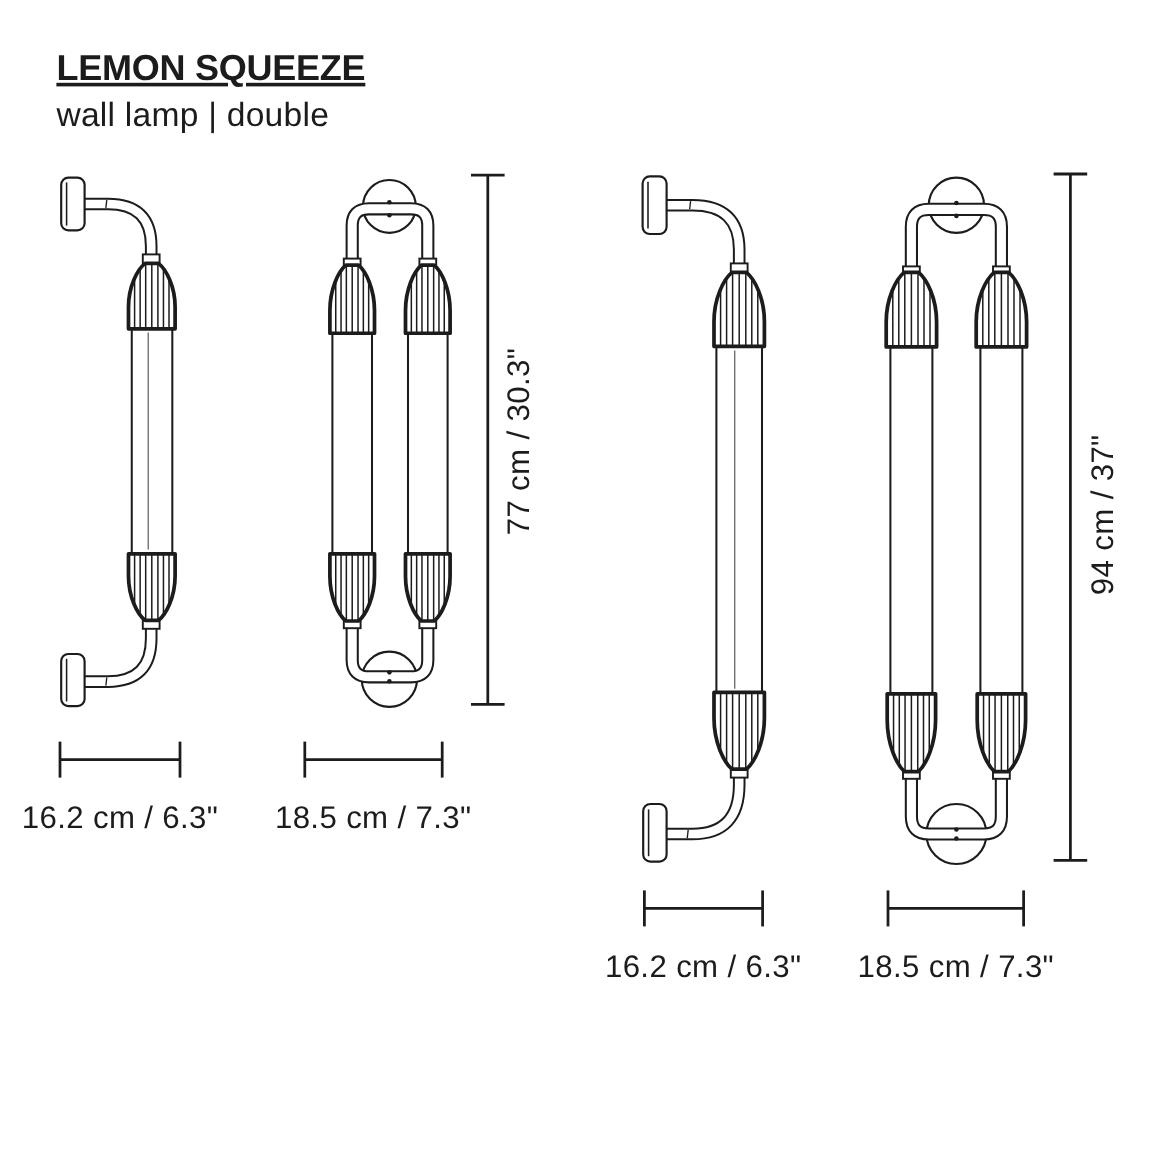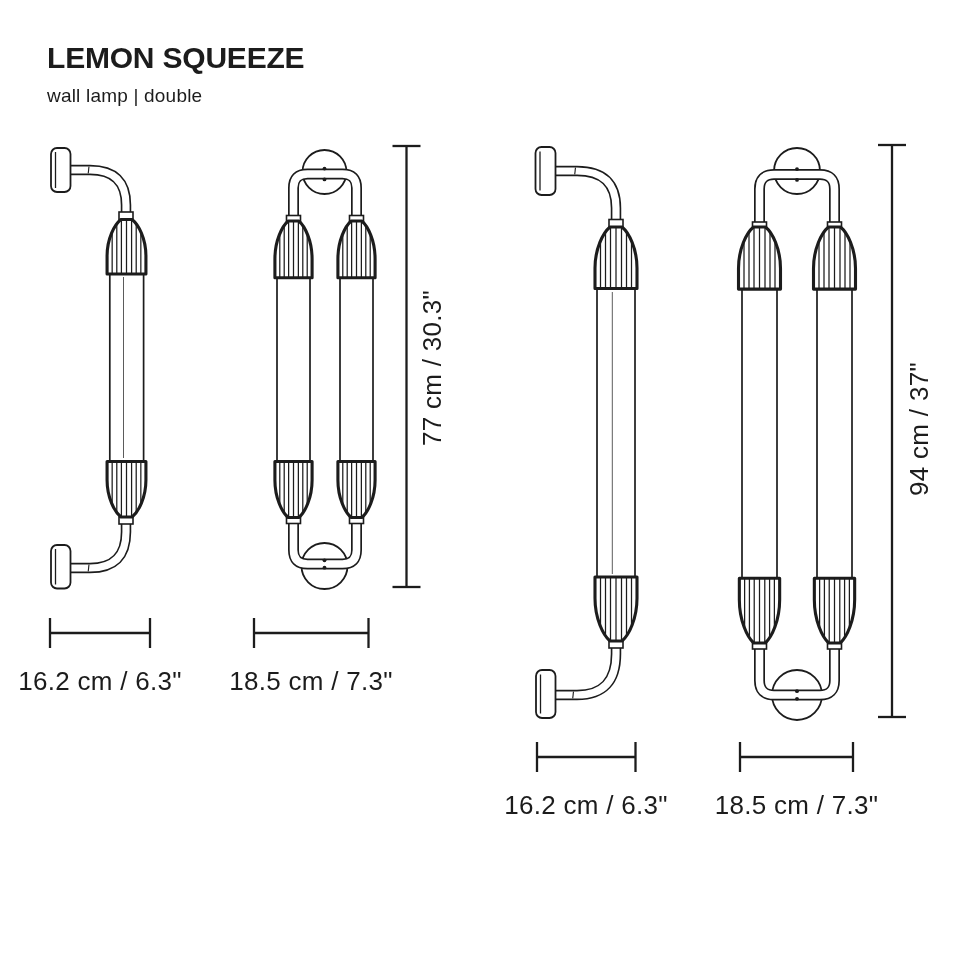--- a/index.html
+++ b/index.html
@@ -1,21 +1,21 @@
 <!DOCTYPE html>
 <html><head>
 <meta charset="utf-8">
 <style>
   html,body{margin:0;padding:0;background:#ffffff;}
   .page{position:relative;width:960px;height:960px;background:#ffffff;overflow:hidden;
         font-family:"Liberation Sans",sans-serif;color:#1c1c1c;}
   .title-block{position:absolute;left:47px;top:42px;}
   .title-block h1{margin:0;font-family:"Liberation Sans",sans-serif;font-weight:bold;
-        font-size:30px;line-height:32px;letter-spacing:-0.2px;color:#1c1c1c;}
-  .title-block p{margin:8px 0 0 0;font-size:19px;line-height:28px;letter-spacing:0.2px;color:#1c1c1c;}
+        font-size:30px;line-height:32px;letter-spacing:-0.2px;color:#1c1c1c;text-decoration:underline;}
+  .title-block p{margin:8px 0 0 0;font-size:28px;line-height:28px;letter-spacing:0.2px;color:#1c1c1c;}
   svg{position:absolute;left:0;top:0;}
 
   .cone-body{fill:#ffffff;stroke:#1c1c1c;stroke-width:3.1;stroke-linejoin:round;}
   .cone-ribs line{stroke:#1c1c1c;stroke-width:1.25;}
   .arm-outer{stroke:#1c1c1c;stroke-width:10.5;fill:none;}
   .arm-inner{stroke:#ffffff;stroke-width:7.2;fill:none;}
   .frame-outer{stroke:#1c1c1c;stroke-width:11;fill:none;}
   .frame-inner{stroke:#ffffff;stroke-width:7.6;fill:none;}
   .plate{fill:#ffffff;stroke:#1c1c1c;stroke-width:1.8;}
   .plate-line{stroke:#1c1c1c;stroke-width:1.3;fill:none;}

